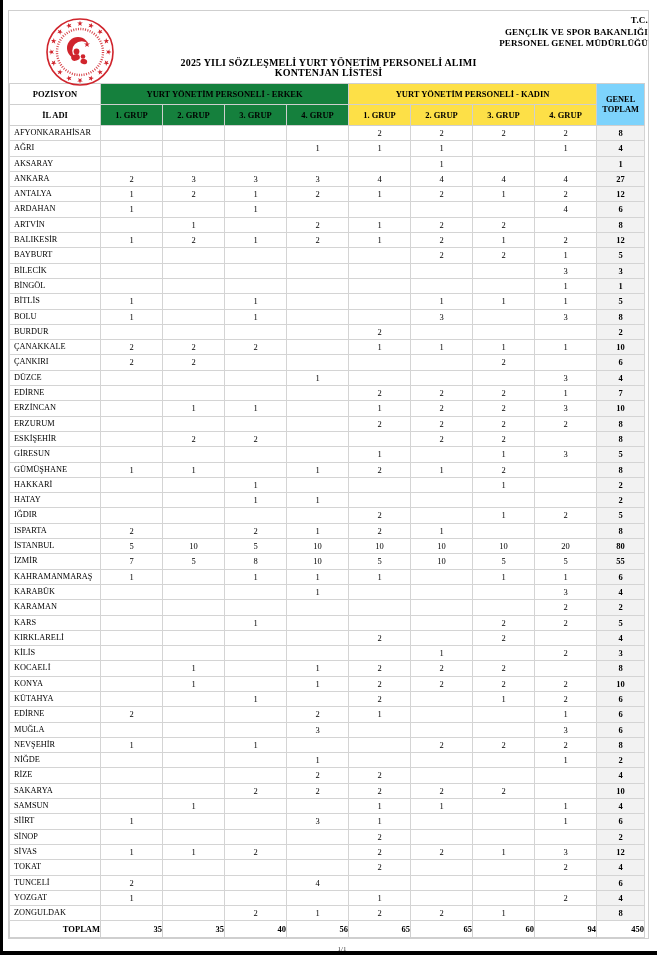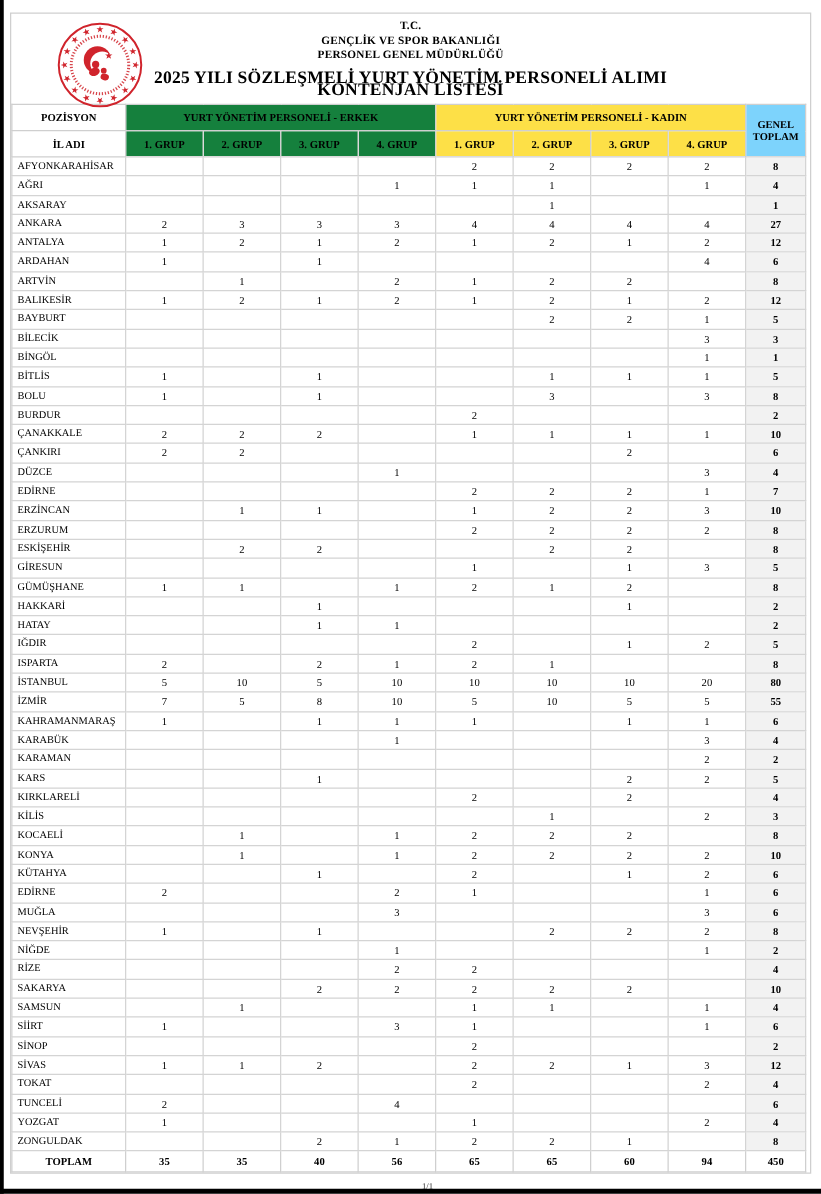--- a/index.html
+++ b/index.html
@@ -10,36 +10,36 @@
   .scan-edge-left{position:absolute;left:0;top:0;width:3px;height:955px;background:#000;}
   .scan-edge-bottom{position:absolute;left:0;bottom:0;width:657px;height:4px;background:#000;}
   .page-frame{
     position:absolute;left:8px;top:10px;width:639px;
     border:1px solid #cfcfcf;background:#fff;
   }
   
   .letterhead{position:relative;height:72px;}
   .emblem{position:absolute;left:36px;top:6px;width:70px;height:70px;}
   .head-text{position:absolute;left:0;right:0;top:4px;text-align:center;}
-  .head-line{font-weight:bold;font-size:9px;line-height:11.5px;letter-spacing:.2px;}
-  .doc-title{margin-top:8px;font-weight:bold;font-size:14px;line-height:10.5px;letter-spacing:.2px;}
+  .head-line{font-weight:bold;font-size:9px;line-height:11.5px;letter-spacing:.2px;text-align:right;}
+  .doc-title{margin-top:8px;font-weight:bold;font-size:10px;line-height:10.5px;letter-spacing:.2px;}
   
   table{border-collapse:collapse;width:599px;table-layout:fixed;}
   td,th{border:1px solid #cfcfcf;padding:0;font-size:8.5px;overflow:hidden;white-space:nowrap;}
   thead th{font-weight:bold;height:20px;text-align:center;vertical-align:middle;}
   .erkek-bg{background:#15803d;}
   .kadin-bg{background:#fde047;}
   .plain-bg{background:#ffffff;}
   .total-head{background:#7dd3fc;white-space:normal;line-height:10px;font-size:8.4px;}
   tbody td{height:14.3px;line-height:14.3px;}
   tbody tr td{border-color:#d4d4d4;}
   .il-cell{text-align:left;padding-left:4px;font-size:8.3px;}
   .num-cell{text-align:center;}
   .total-cell{text-align:center;background:#f2f2f2;font-weight:bold;}
-  tfoot td{height:16px;line-height:16px;font-weight:bold;text-align:center;}
+  tfoot td{height:16px;line-height:16px;font-weight:bold;text-align:right;}
   .page-num{
     position:absolute;left:0;right:0;bottom:2px;text-align:center;
     font-size:7px;color:#333;font-family:"Liberation Serif", serif;padding-left:27px;
   }
 </style>
 </head>
 <body>
 
 <div class="scan-edge-left"></div>
 <div class="scan-edge-bottom"></div>

